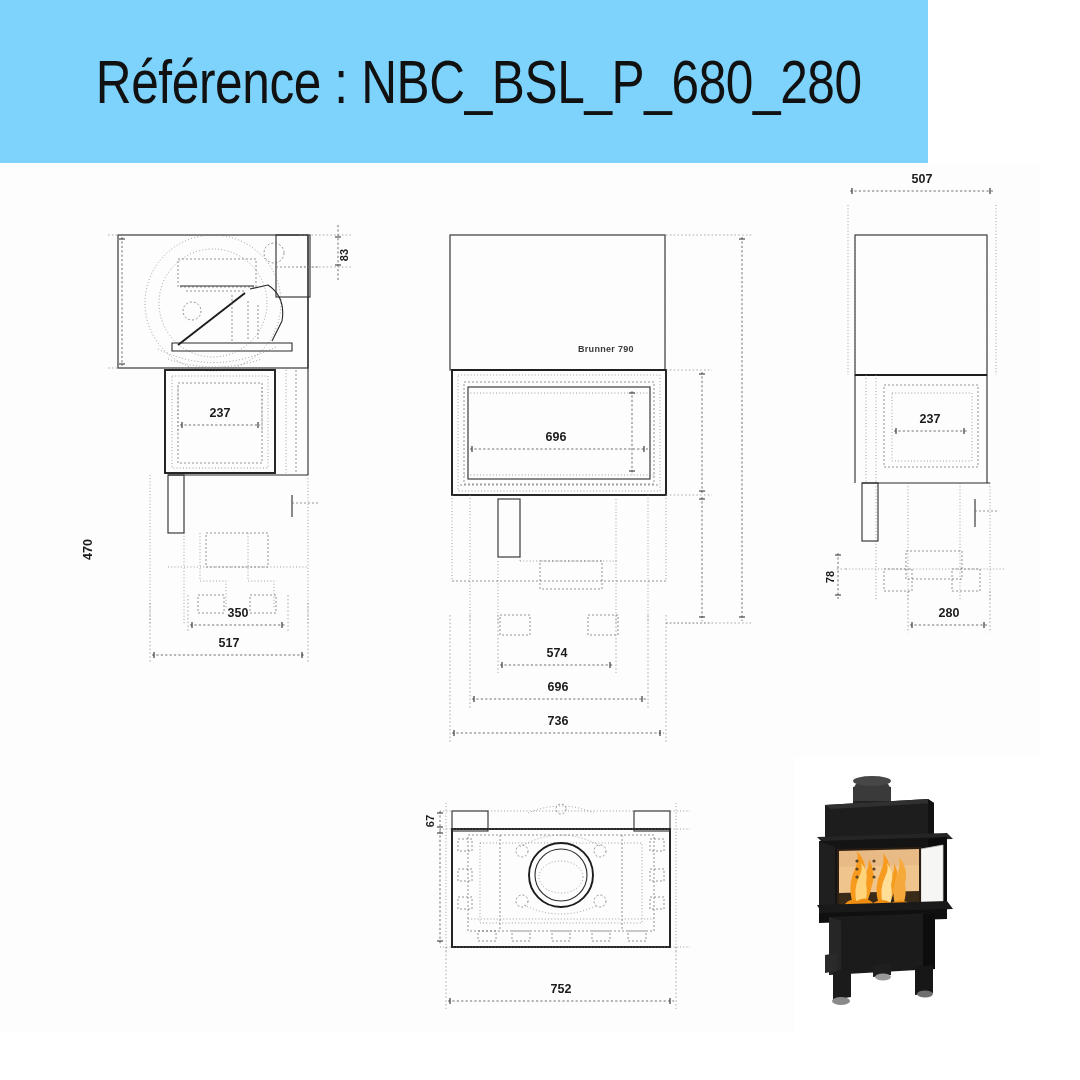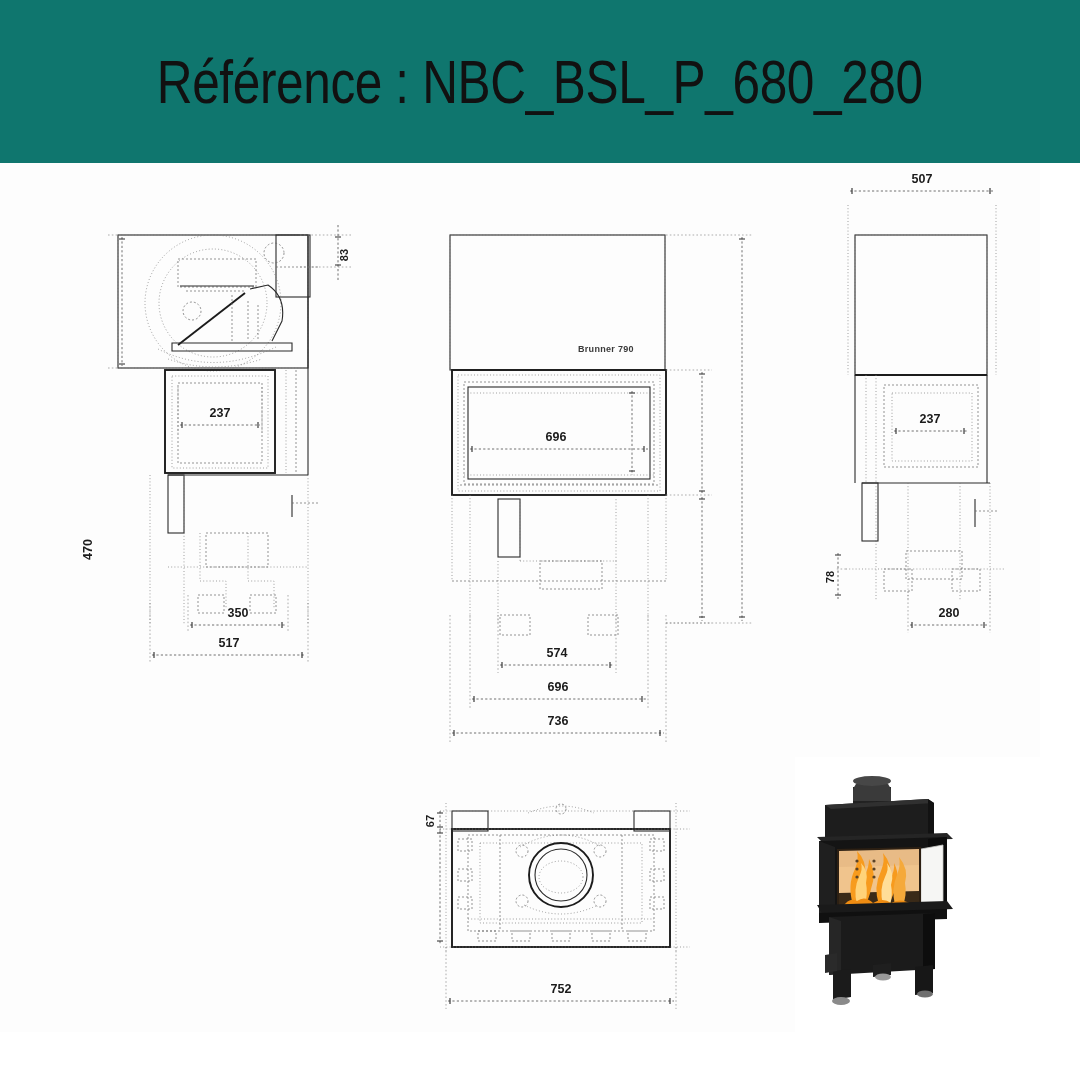--- a/index.html
+++ b/index.html
@@ -7,23 +7,23 @@
     width:1080px;height:1080px;
     background:#ffffff;
     font-family:"Liberation Sans",sans-serif;
     overflow:hidden;
     position:relative;
   }
   #sheet{position:relative;width:1080px;height:1080px;background:#fff;}
 
   
   .title-bar{
-    position:absolute;left:0;top:0;width:1080px;height:163px;
-    background:#0f766e;
-    display:flex;align-items:center;justify-content:center;
+    position:absolute;left:0;top:0;width:928px;height:163px;
+    background:#7dd3fc;
+    display:flex;align-items:center;justify-content:flex-start;
   }
   .title-text{
     font-family:"Liberation Sans",sans-serif;
     font-size:62px;
     font-weight:400;
     color:#111111;
     letter-spacing:-0.5px;
     transform:scaleX(0.80);
     transform-origin:center center;
     white-space:nowrap;

